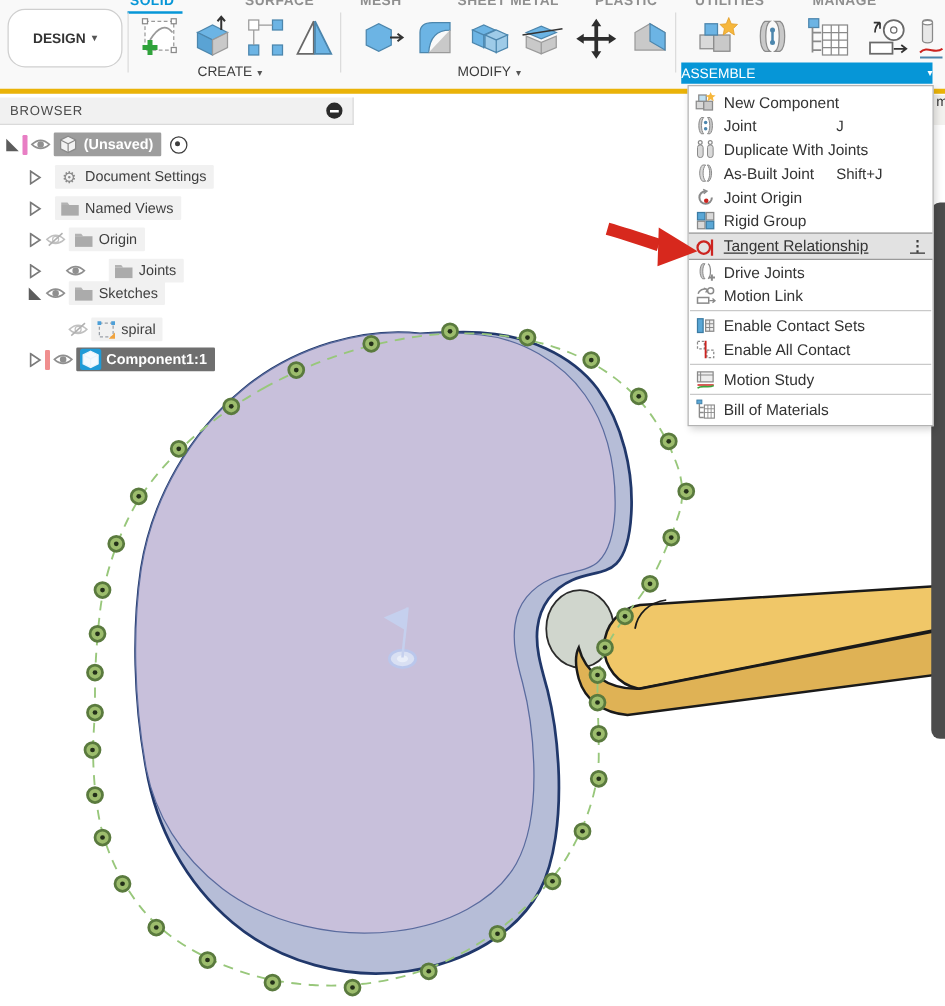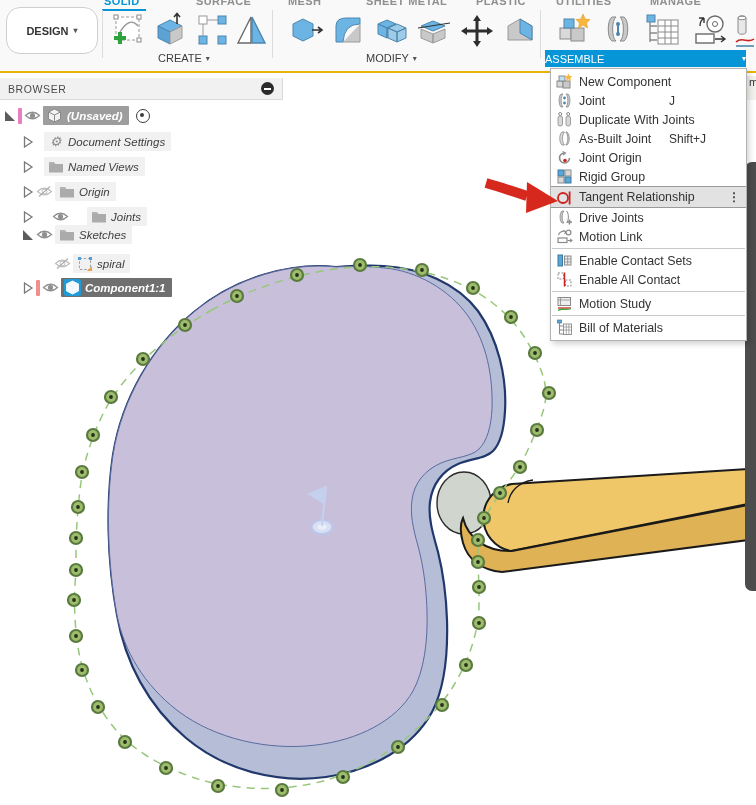--- a/index.html
+++ b/index.html
@@ -4,21 +4,21 @@
 <style>
   html,body{margin:0;padding:0;}
   body{
     width:756px;height:805px;position:relative;overflow:hidden;
     background:#ffffff;font-family:"Liberation Sans",sans-serif;
     -webkit-font-smoothing:antialiased;
   }
   
   .header{
     position:absolute;top:0;left:0;width:756px;height:71px;
-    background:#f9f9f9;border-bottom:2px solid #eab308;z-index:10;
+    background:#f9f9f9;border-bottom:4px solid #eab308;z-index:10;
   }
   .tab{
     position:absolute;top:-7px;height:16px;line-height:16px;
     font-size:11px;font-weight:bold;color:#8f8f8f;letter-spacing:.4px;cursor:default;
   }
   .tab.active{color:#0696d7;}
   .tab-underline{position:absolute;top:9px;height:2px;background:#0696d7;}
   .design-btn{
     position:absolute;left:6px;top:7px;width:90px;height:45px;
     background:#fff;border:1px solid #cfcfcf;border-radius:14px;
@@ -43,21 +43,21 @@
   .browser-header{
     height:21px;background:#f1f1f1;border-bottom:1px solid #dadada;border-right:1px solid #dadada;
     display:flex;align-items:center;padding:0 8px;font-size:10.5px;color:#4a4a4a;letter-spacing:.6px;
   }
   .collapse-btn{
     margin-left:auto;width:13px;height:13px;border-radius:50%;background:#2b2b2b;position:relative;cursor:pointer;
   }
   .collapse-btn::after{
     content:"";position:absolute;left:3px;top:5.5px;width:7px;height:2px;background:#fff;
   }
-  .tree{position:relative;font-style:italic;}
+  .tree{position:relative;}
   .trow{position:absolute;height:19px;display:flex;align-items:center;gap:2px;font-size:11.5px;color:#3f3f3f;}
   .arrow-c{width:12px;height:12px;flex:none;cursor:pointer;}
   .cbar{width:4px;height:16px;flex:none;border-radius:1px;}
   .eye{width:17px;height:13px;flex:none;cursor:pointer;}
   .pill{display:inline-flex;align-items:center;gap:4px;background:#f1f1f1;border-radius:1px;
         padding:1px 6px 1px 3px;height:17px;cursor:pointer;white-space:nowrap;}
   .pill.seldark{background:#6f6f6f;color:#fff;font-weight:bold;}
   .pill.selgray{background:#9d9d9d;color:#fff;font-weight:bold;}
   .iconchip{width:17px;height:17px;flex:none;display:flex;align-items:center;justify-content:center;border-radius:2px;}
   .iconchip.bluebg{background:#1f9bd7;}
@@ -67,21 +67,21 @@
   
   .menu{
     position:absolute;left:550px;top:68px;width:195px;background:#fff;
     border:1px solid #b3b3b3;box-shadow:2px 3px 6px rgba(0,0,0,.18);z-index:20;padding:3px 0;
   }
   .menu-item{
     position:relative;height:19px;display:flex;align-items:center;gap:6px;padding:0 6px 0 5px;
     font-size:12.4px;color:#333;cursor:pointer;
   }
   .menu-item .mi-icon{width:17px;height:17px;flex:none;display:flex;align-items:center;justify-content:center;}
-  .menu-item.hl{background:#e2e2e2;border-top:1px solid #9a9a9a;border-bottom:1px solid #9a9a9a;height:20px;}
+  .menu-item.hl{background:#e2e2e2;border-top:1px solid #9a9a9a;border-bottom:1px solid #9a9a9a;height:20px;text-decoration:underline;}
   .menu-item .shortcut{position:absolute;left:118px;font-size:12px;color:#333;}
   .menu-item .kebab{margin-left:auto;color:#3c3c3c;font-weight:bold;font-size:12px;letter-spacing:0;}
   .menu-sep{height:1px;background:#c9c9c9;margin:2px 1px;}
   
   .edge-box{
     position:absolute;left:746px;top:76px;width:10px;height:24px;background:#f2f1ee;
     font-size:11px;color:#333;padding-left:2px;z-index:6;border-left:1px solid #e0dfdc;
   }
   .edge-scroll{
     position:absolute;left:745px;top:162px;width:11px;height:429px;background:#4c4c4c;

